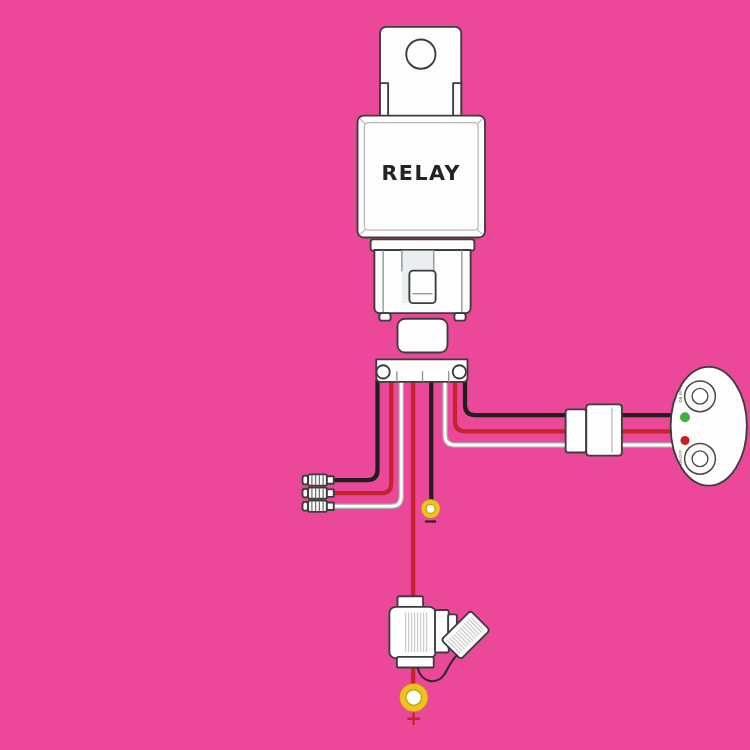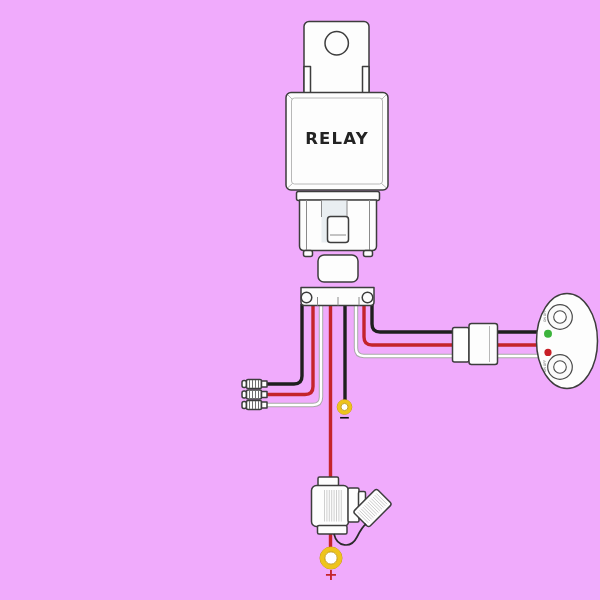--- a/index.html
+++ b/index.html
@@ -1,16 +1,16 @@
 <!DOCTYPE html>
 <html><head>
 <meta charset="utf-8">
 <style>
   html,body{margin:0;padding:0;background:#ffffff;}
-  .stage{width:600px;height:600px;position:relative;background:#f0abfc;overflow:hidden;}
+  .stage{width:600px;height:600px;position:relative;background:#ec4899;overflow:hidden;}
   svg{display:block;}
   text{font-family:"DejaVu Sans", sans-serif;}
   .comp{fill:#fdfdfd;stroke:#3d3d3d;stroke-width:1.5;stroke-linejoin:round;}
   .comp-thin{fill:none;stroke:#8a8a8a;stroke-width:1;}
   .bevel{fill:none;stroke:#b8b8b8;stroke-width:1;}
   .rib{stroke:#c9c9c9;stroke-width:0.9;}
   .termrib{stroke:#6f6f6f;stroke-width:1;}
   .wire{fill:none;stroke-width:3.4;}
   .wire-out{fill:none;stroke-width:4.4;}
   .wire-core{fill:none;stroke:#ffffff;stroke-width:2.4;}

